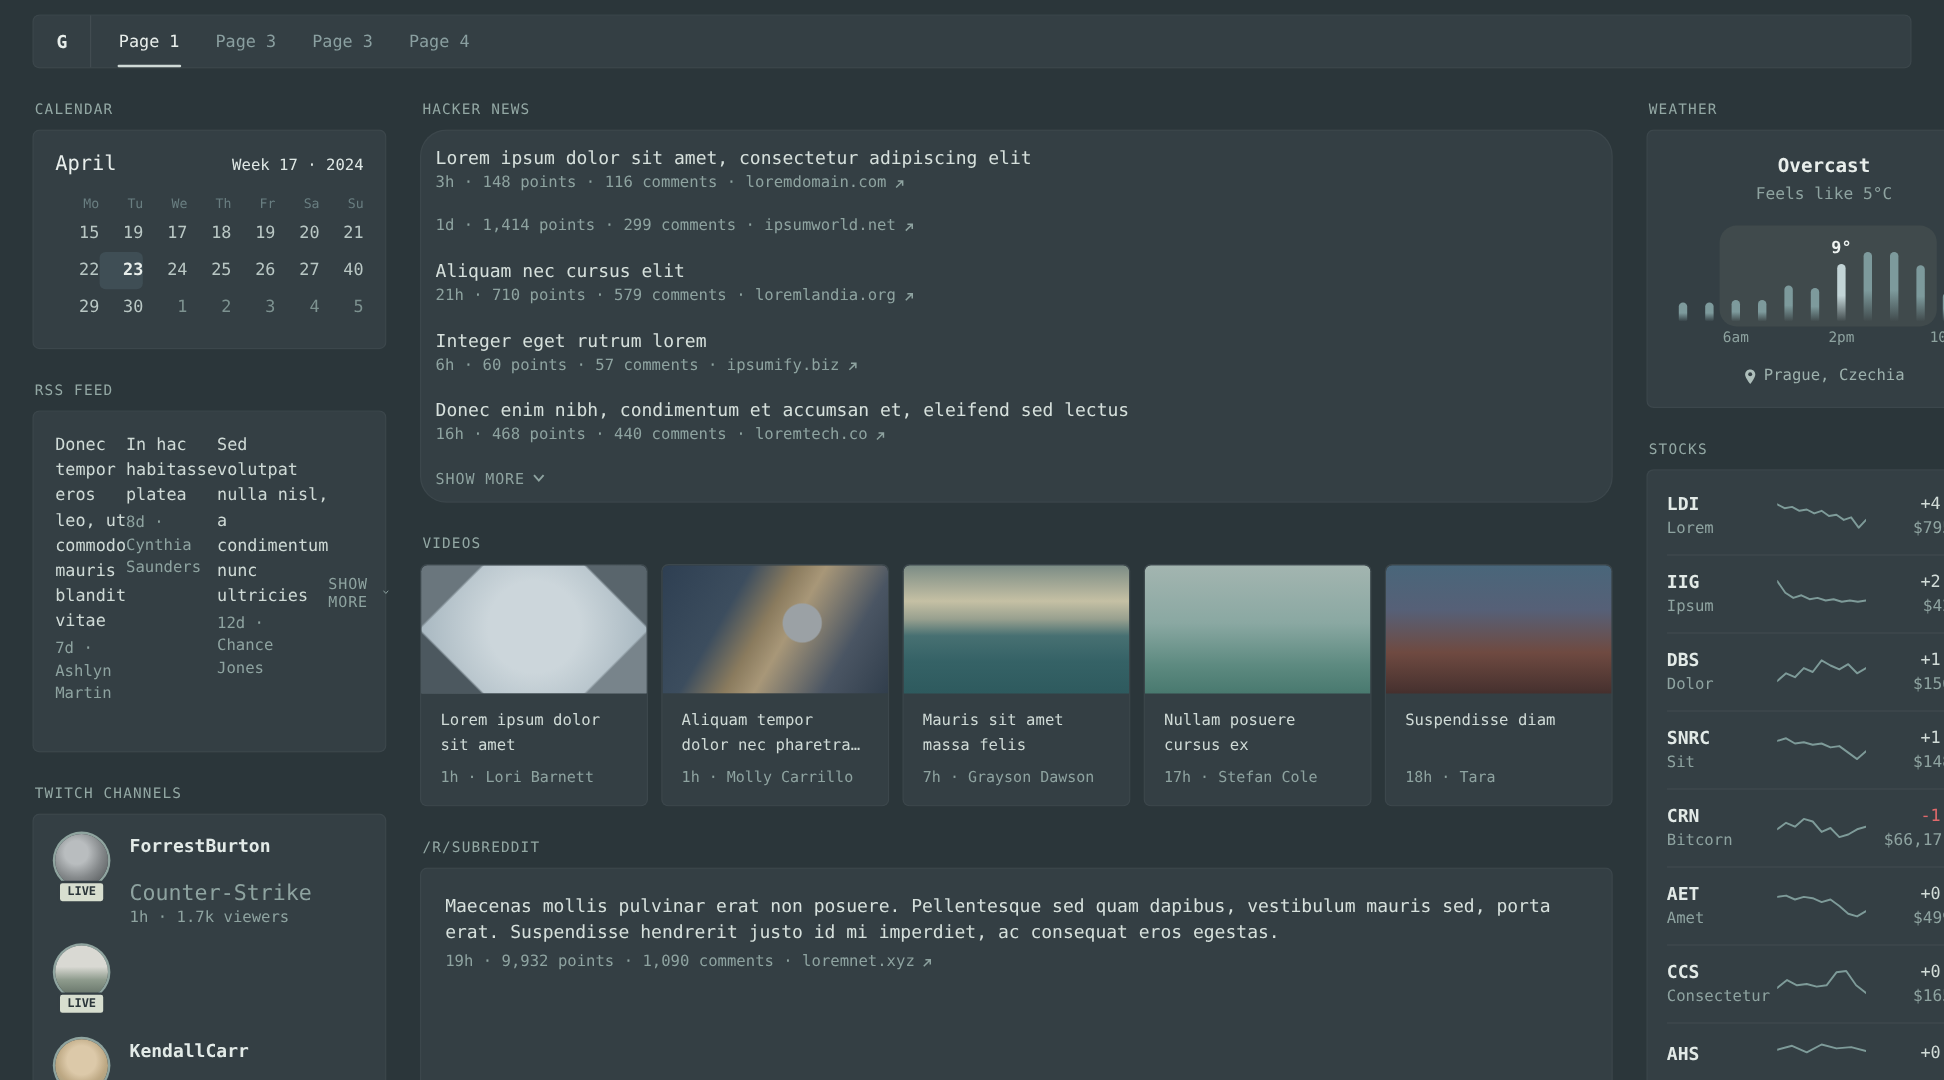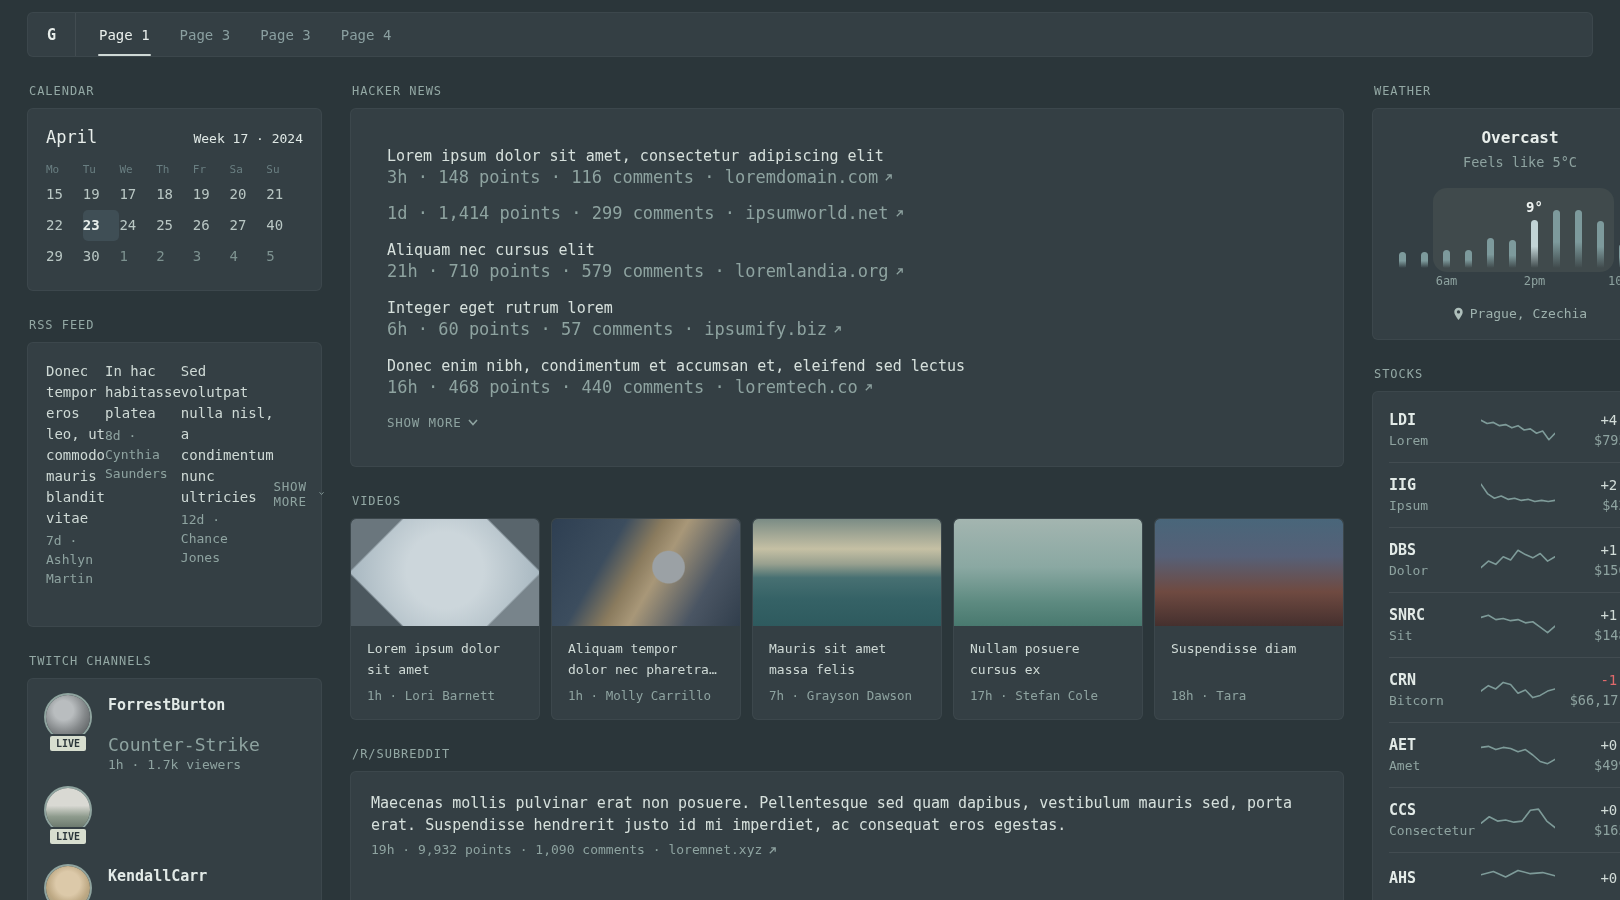--- a/index.html
+++ b/index.html
@@ -45,21 +45,21 @@
     letter-spacing:0.08em; color:#93a8a4;
   }
 
   
   .calendar-card { padding:18px; }
   .cal-head { display:flex; justify-content:space-between; align-items:baseline; height:22px; }
   .cal-month { font-size:17px; color:#e8eeeb; }
   .cal-week  { font-size:13px; color:#dfe8e5; }
   .cal-grid {
     display:grid; grid-template-columns:repeat(7,1fr); margin-top:12px;
-    text-align:left;
+    text-align:right;
   }
   .cal-wd { font-size:11px; color:#697e81; height:18px; line-height:18px; }
   .cal-day { font-size:14px; color:#b9c7c4; height:31px; line-height:31px; border-radius:5px; }
   .cal-day.muted { color:#7d9290; }
   .cal-day.selected { background:#3f4e55; color:#e8eeeb; font-weight:bold; }
 
   
   .feed-card { padding:18px; display:flex; flex-direction:row; }
   .feed-item { margin-bottom:20px; }
   .feed-item:last-of-type { margin-bottom:0; }
@@ -86,25 +86,25 @@
   .live-badge {
     position:absolute; left:2px; bottom:6px;
     background:#d7decf; color:#2b363a; font-size:10px; font-weight:bold;
     padding:2px 6px; border-radius:4px; border:2px solid #343f44;
   }
   .tw-name { font-size:15px; font-weight:bold; color:#e2eae7; line-height:20px; }
   .tw-game { font-size:18px; color:#8ea3a0; line-height:19px; margin-top:20px; }
   .tw-meta { font-size:13px; color:#8ea3a0; line-height:18px; margin-top:2px; }
 
   
-  .hn-card { padding:36px; }
+  .hn-card { padding:12px;border-radius:22px; }
   .hn-item { margin-bottom:16px; }
   .hn-title { font-size:15px; line-height:22px; color:#d6e0dc; cursor:pointer;
               white-space:nowrap; overflow:hidden; }
-  .hn-meta { font-size:17px; line-height:20px; color:#8ea3a0; display:flex; align-items:center; gap:6px; }
+  .hn-meta { font-size:13px; line-height:20px; color:#8ea3a0; display:flex; align-items:center; gap:6px; }
   .ext { width:9px; height:9px; flex:none; }
   .ext path { stroke:#8ea3a0; stroke-width:1.4; fill:none; }
 
   
   .videos-row { display:flex; gap:11px; overflow:hidden; }
   .video-card { width:190px; flex:none; overflow:hidden; cursor:pointer; }
   .thumb { width:100%; height:107px; border-radius:5px 5px 0 0; }
   .thumb-1 { background:
       linear-gradient(135deg,#6a767d 17%,rgba(0,0,0,0) 18%),
       linear-gradient(225deg,#59656c 17%,rgba(0,0,0,0) 18%),

